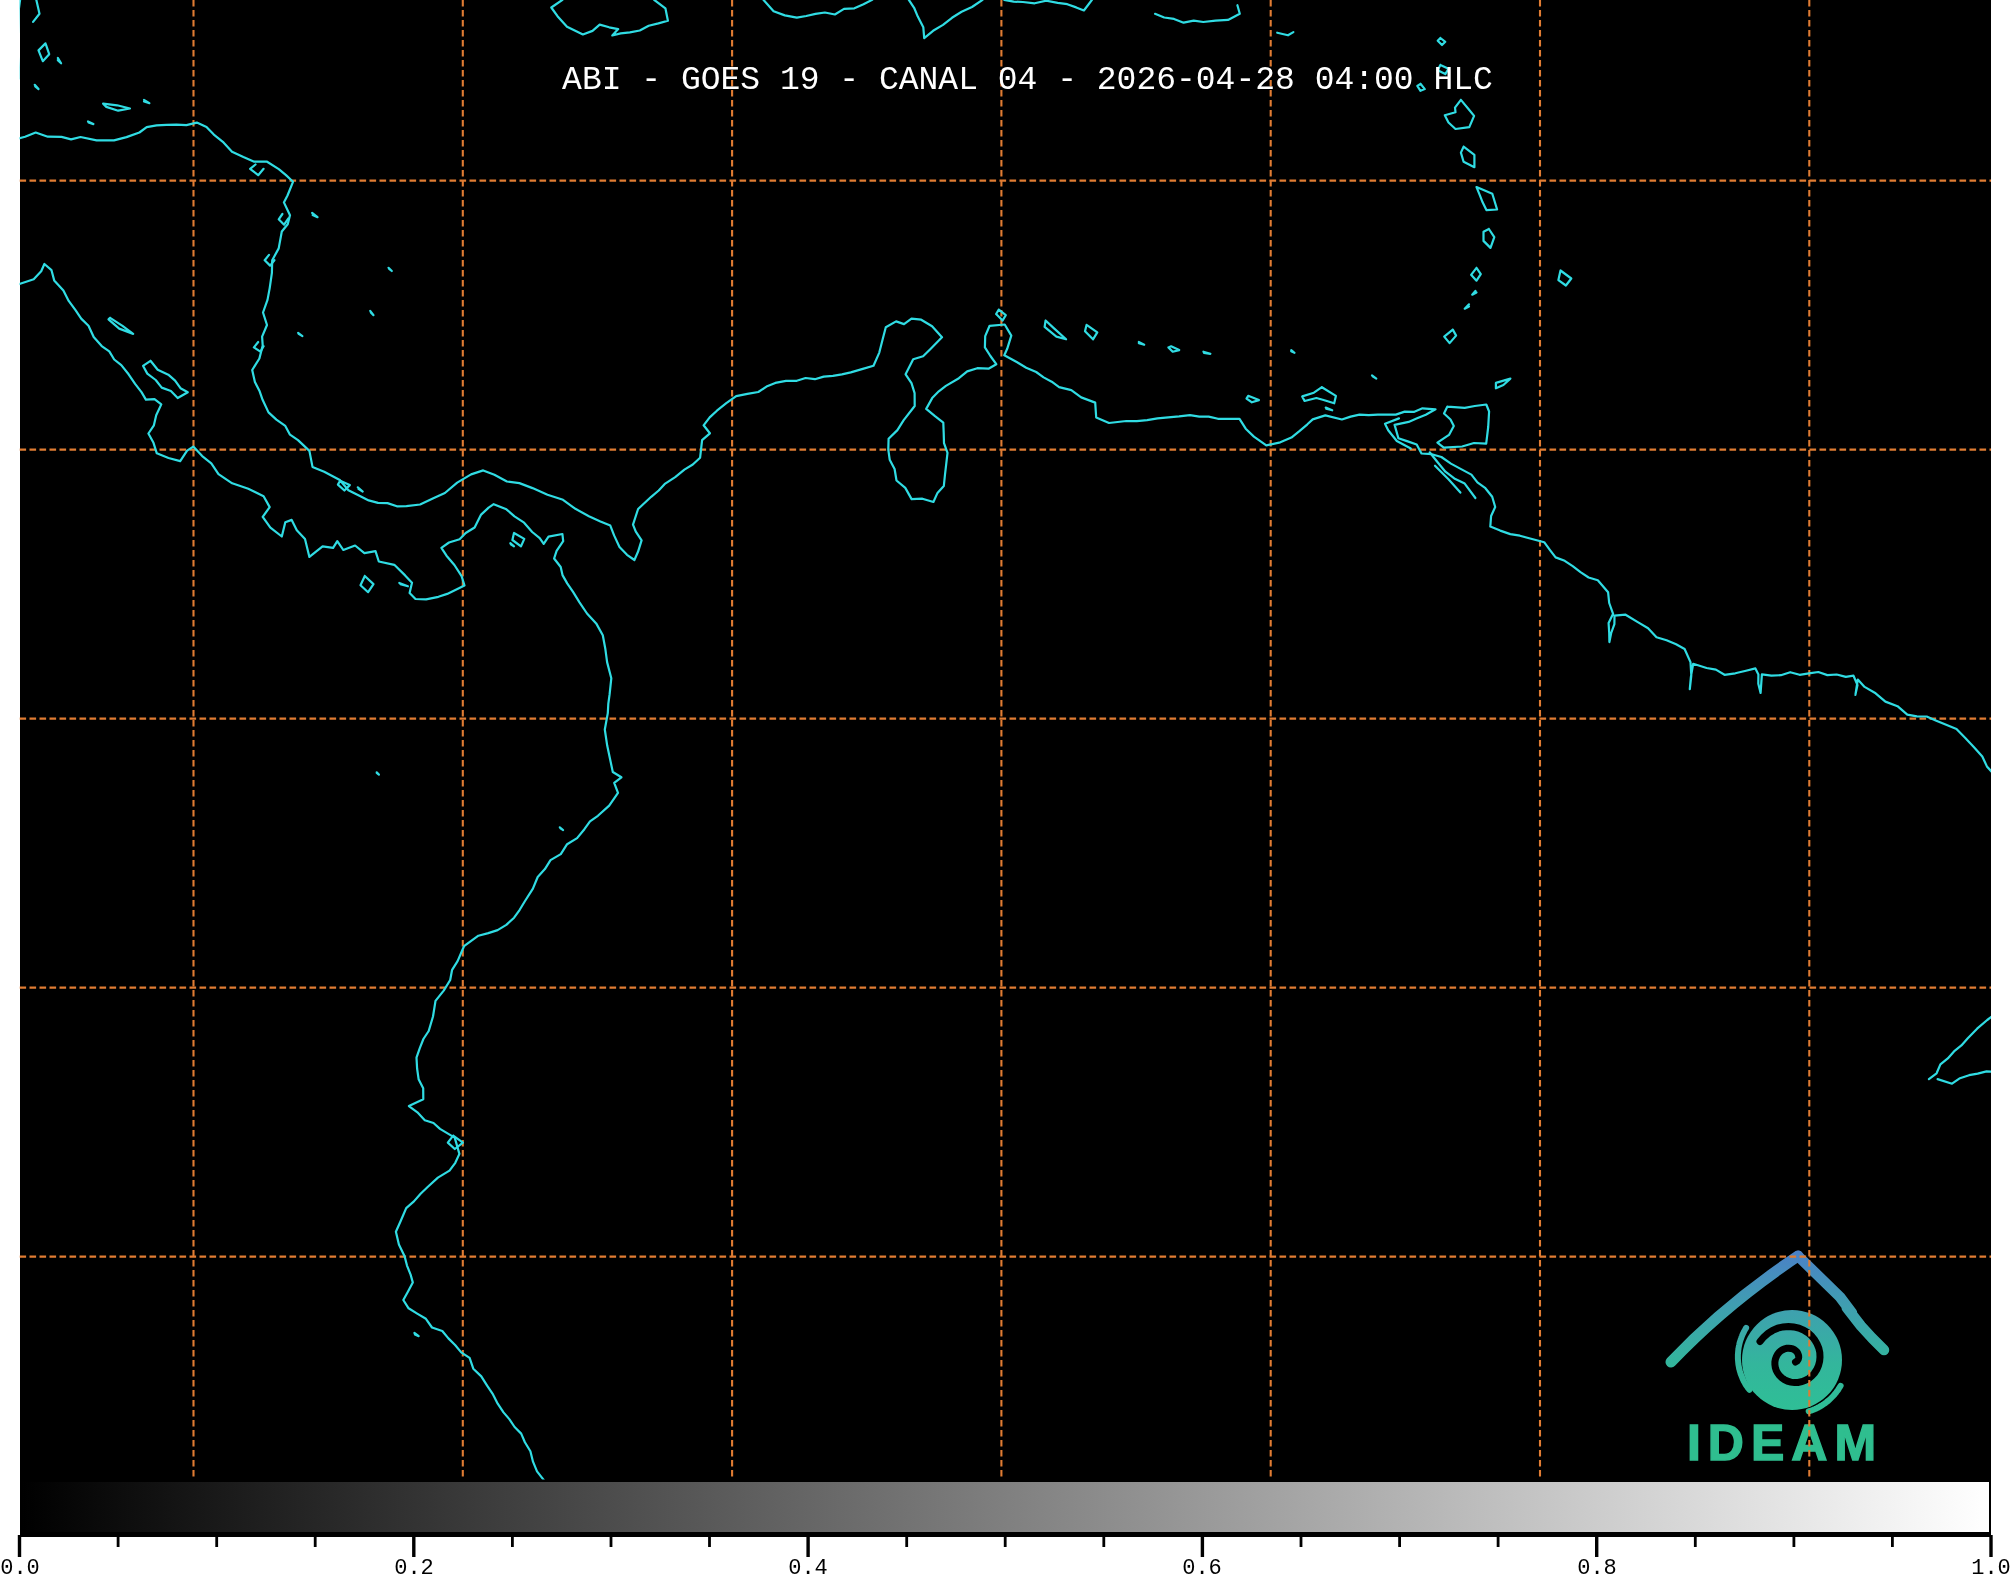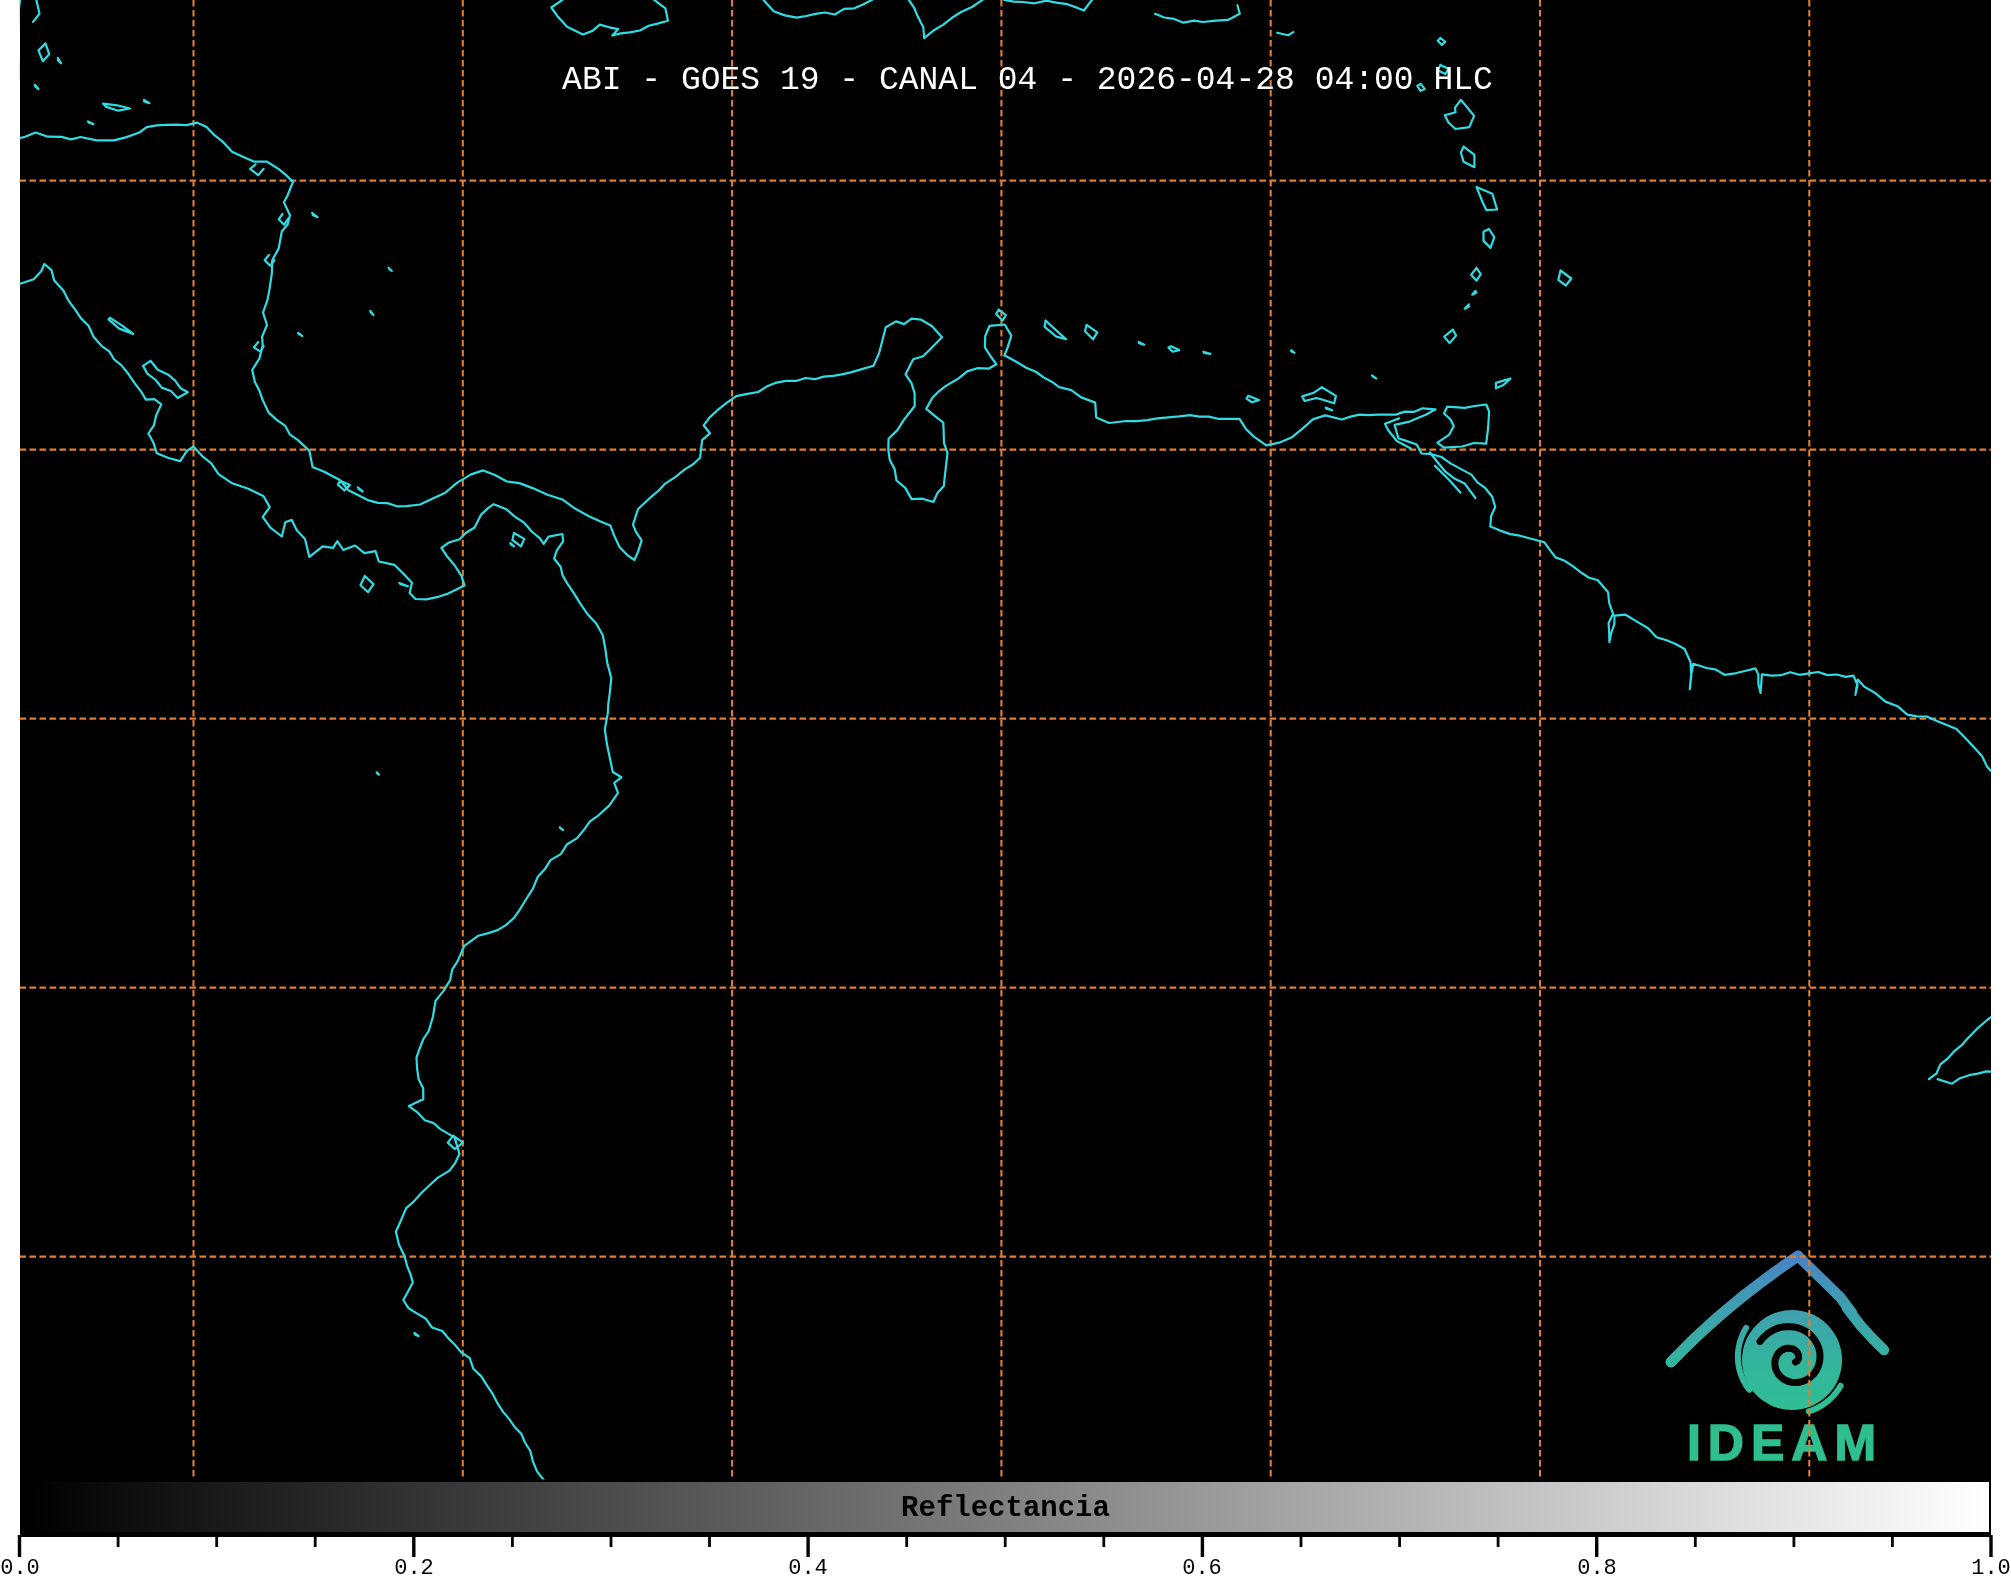--- a/index.html
+++ b/index.html
@@ -142,21 +142,20 @@
 <line x1="1399.6" y1="1535" x2="1399.6" y2="1547" stroke-width="2.8"></line>
 <line x1="1498.1" y1="1535" x2="1498.1" y2="1547" stroke-width="2.8"></line>
 <line x1="1695.3" y1="1535" x2="1695.3" y2="1547" stroke-width="2.8"></line>
 <line x1="1793.9" y1="1535" x2="1793.9" y2="1547" stroke-width="2.8"></line>
 <line x1="1892.4" y1="1535" x2="1892.4" y2="1547" stroke-width="2.8"></line>
  </g>
 </svg>
 <div id="title">ABI - GOES 19 - CANAL 04 - 2026-04-28 04:00 HLC</div>
 <div id="cbar"></div>
 <div id="axline"></div>
-<div id="cblab">Reflectancia</div>
 <div class="tl" style="left:20px">0.0</div>
 <div class="tl" style="left:414px">0.2</div>
 <div class="tl" style="left:808px">0.4</div>
 <div class="tl" style="left:1202px">0.6</div>
 <div class="tl" style="left:1597px">0.8</div>
 <div class="tl" style="left:1991px">1.0</div>
 
 </div>
 
 </body></html>

